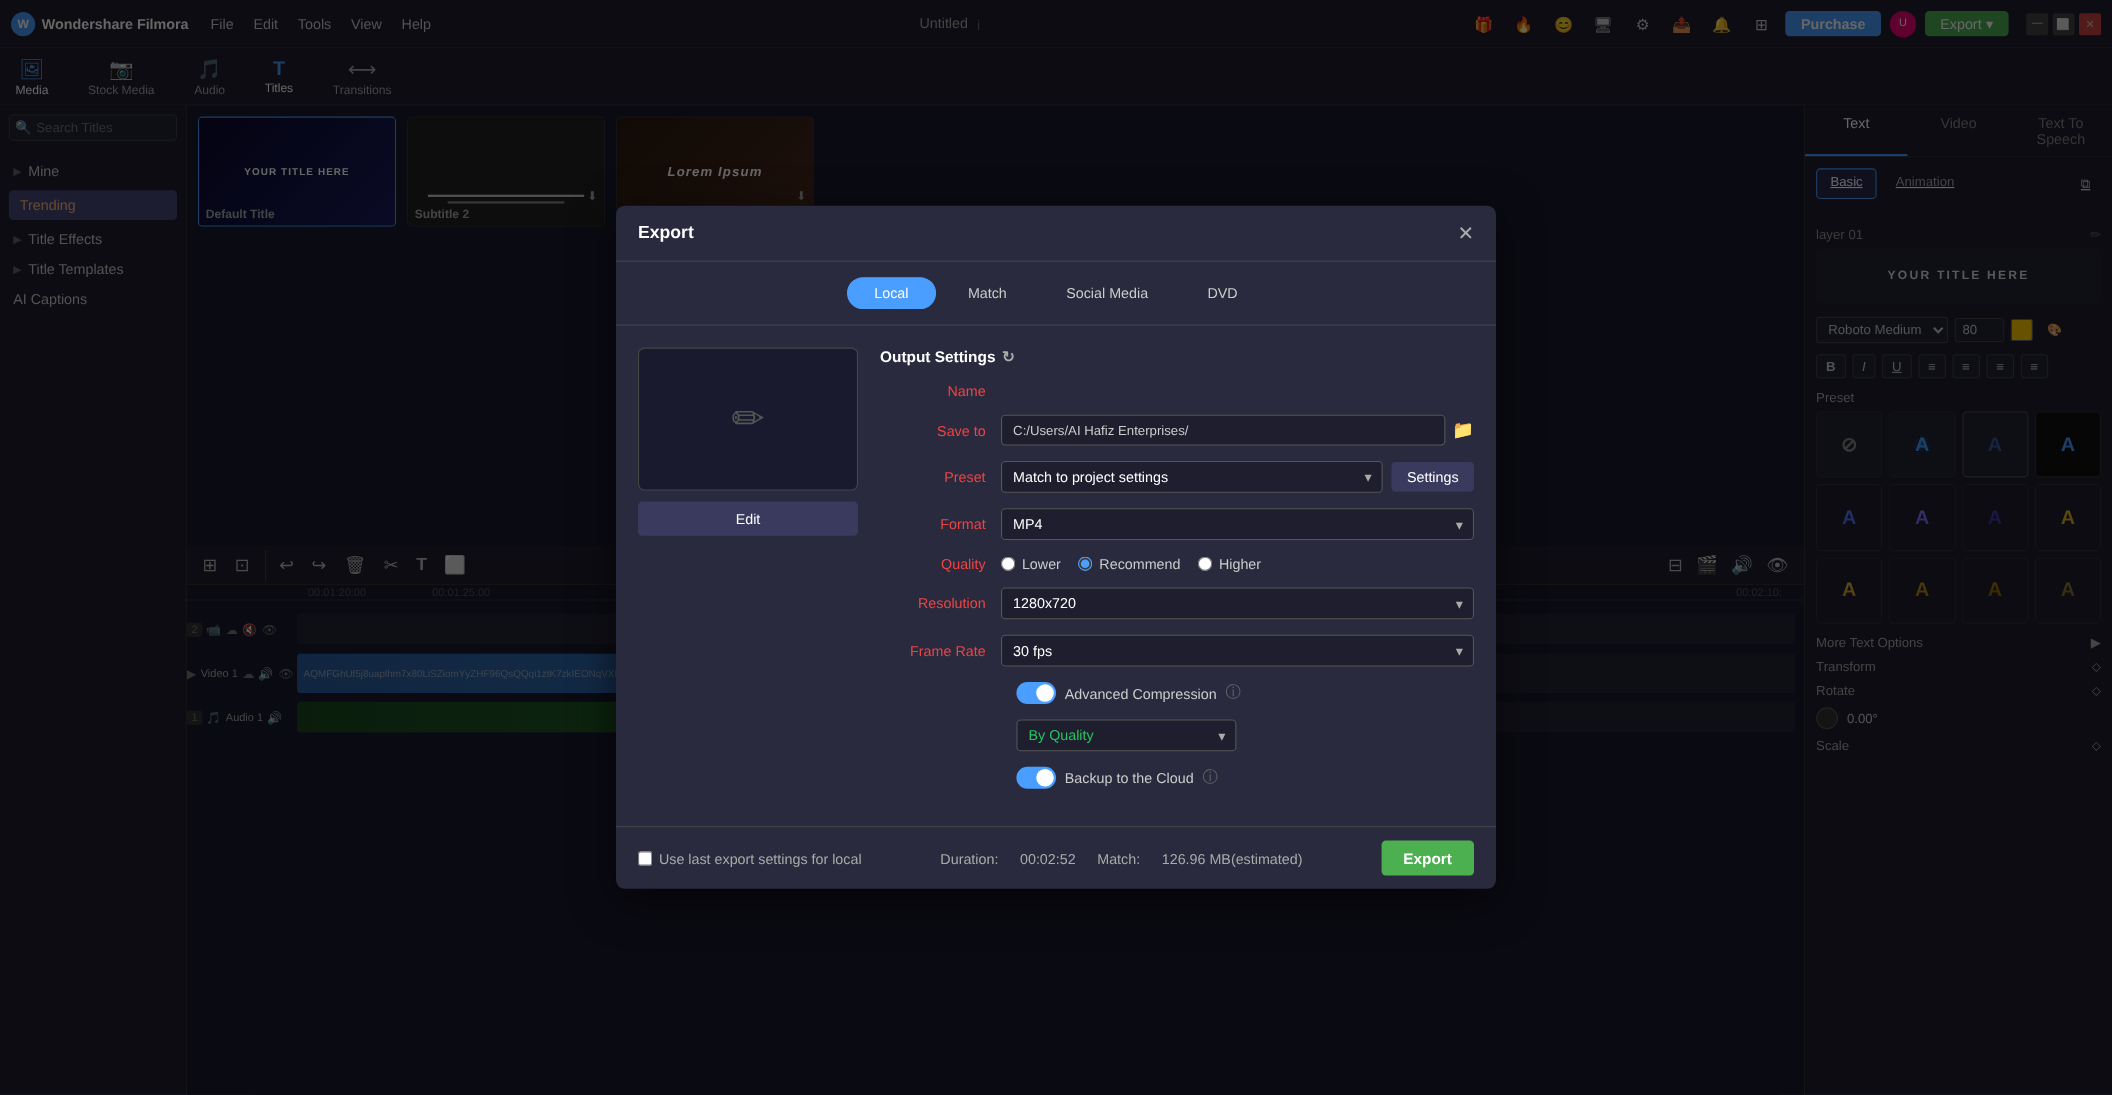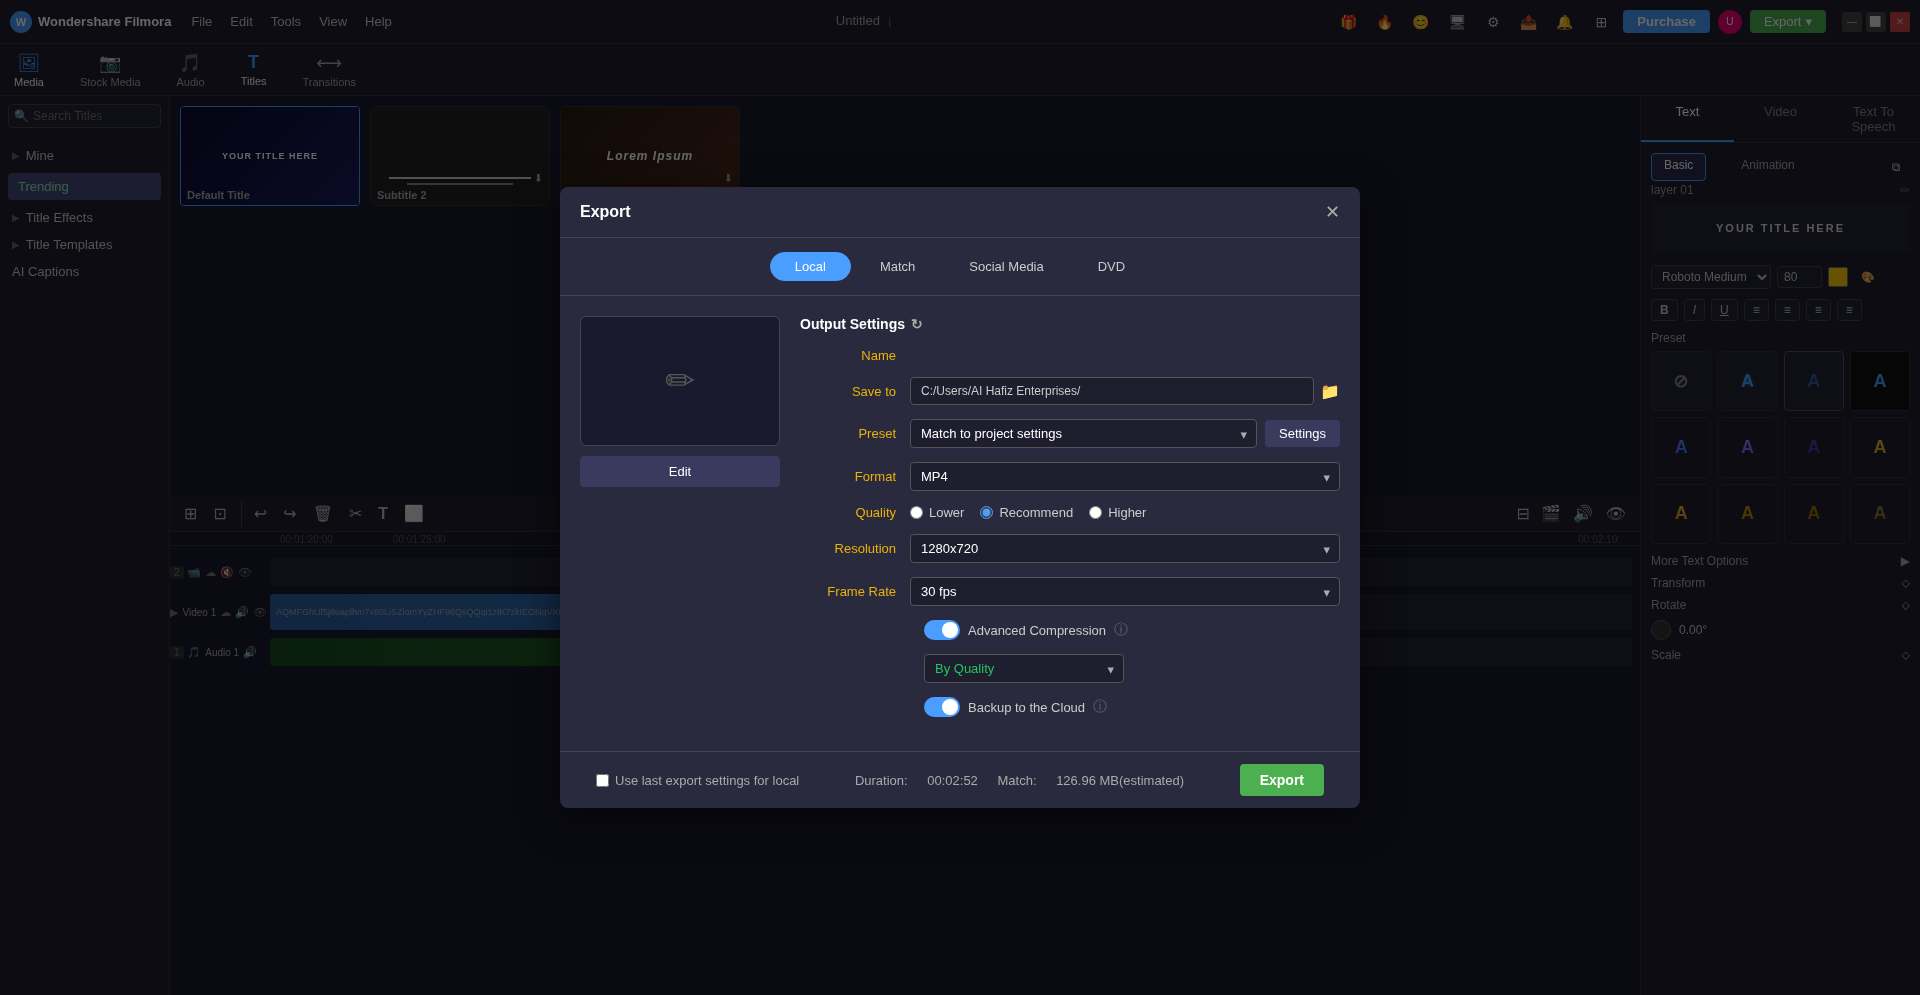--- a/index.html
+++ b/index.html
@@ -35,21 +35,21 @@
 
     
     .left-panel { width: 170px; background: #1e1e2e; border-right: 1px solid #333; overflow-y: auto; }
     .left-panel-section { padding: 6px 0; }
     .left-panel-item { display: flex; align-items: center; gap: 6px; padding: 6px 12px; cursor: pointer; color: #ccc; font-size: 13px; }
     .left-panel-item .arrow { font-size: 10px; color: #666; }
     .search-box { margin: 8px; position: relative; }
     .search-box input { width: 100%; background: #252535; border: 1px solid #444; border-radius: 4px; padding: 4px 8px 4px 24px; color: #ccc; font-size: 12px; outline: none; }
     .search-box .search-ico { position: absolute; left: 6px; top: 50%; transform: translateY(-50%); color: #666; font-size: 12px; }
     .trending-tag { background: #3a3a5e; color: #aaa; border-radius: 4px; padding: 6px 10px; margin: 4px 8px; font-size: 13px; cursor: pointer; }
-    .trending-tag.selected { background: #4a4a7e; color: #86efac; }
+    .trending-tag.selected { background: #4a4a7e; color: #fdba74; }
     .titles-grid { display: grid; grid-template-columns: repeat(auto-fill, 180px); gap: 10px; padding: 10px; overflow-y: auto; height: 400px; }
     .title-card { width: 180px; height: 100px; background: #252535; border-radius: 4px; position: relative; overflow: hidden; cursor: pointer; border: 1px solid #333; }
     .title-card.selected { border-color: #4a9eff; }
     .title-card .card-label { position: absolute; bottom: 4px; left: 6px; font-size: 11px; color: #aaa; font-weight: bold; }
     .title-card-preview { width: 100%; height: 100%; display: flex; align-items: center; justify-content: center; background: linear-gradient(135deg, #1a1a3e, #2a2a5e); color: #fff; font-size: 11px; font-weight: bold; letter-spacing: 1px; }
     .timeline-toolbar { display: flex; align-items: center; gap: 6px; padding: 4px 10px; background: #1e1e2e; border-bottom: 1px solid #333; height: 36px; }
     .timeline-tracks { padding: 8px; overflow-x: auto; }
     .track-row { display: flex; align-items: center; height: 36px; margin-bottom: 4px; }
     .track-label { width: 100px; color: #777; font-size: 11px; display: flex; align-items: center; gap: 4px; }
     .track-content { flex: 1; height: 28px; background: #252535; border-radius: 3px; position: relative; overflow: hidden; }
@@ -57,21 +57,21 @@
     .track-bar.audio { background: linear-gradient(90deg, #1a4a20, #2a7a30); }
     .timeline-ruler { display: flex; align-items: center; padding: 2px 10px 0 110px; background: #1a1a2e; border-bottom: 1px solid #333; font-size: 10px; color: #555; gap: 60px; }
     .playhead { position: absolute; top: 0; bottom: 0; width: 2px; background: #ff5555; left: 50%; }
 
     
     .right-panel { width: 280px; background: #1e1e2e; border-left: 1px solid #333; display: flex; flex-direction: column; }
     .right-tabs { display: flex; border-bottom: 1px solid #333; }
     .right-tab { flex: 1; text-align: center; padding: 8px; font-size: 13px; color: #888; cursor: pointer; }
     .right-tab.active { color: #fff; border-bottom: 2px solid #4a9eff; }
     .right-panel-content { padding: 10px; overflow-y: auto; flex: 1; }
-    .sub-tabs { display: flex; gap: 22px; margin-bottom: 2px; }
+    .sub-tabs { display: flex; gap: 4px; margin-bottom: 25px; text-decoration: underline; }
     .sub-tab { padding: 4px 12px; border-radius: 4px; font-size: 12px; color: #aaa; cursor: pointer; background: transparent; border: 1px solid transparent; }
     .sub-tab.active { background: #2a2a4e; color: #fff; border-color: #4a9eff; }
     .text-preview-box { background: #252535; border-radius: 4px; padding: 10px; margin-bottom: 10px; text-align: center; min-height: 50px; display: flex; align-items: center; justify-content: center; font-size: 14px; font-weight: bold; letter-spacing: 2px; color: #fff; }
     .prop-row { display: flex; align-items: center; gap: 6px; margin-bottom: 8px; }
     .font-select { background: #252535; border: 1px solid #444; border-radius: 3px; color: #ccc; font-size: 12px; padding: 3px 6px; width: 120px; }
     .font-size-input { background: #252535; border: 1px solid #444; border-radius: 3px; color: #ccc; font-size: 12px; padding: 3px 6px; width: 45px; }
     .color-swatch { width: 20px; height: 20px; background: #ffcc00; border-radius: 2px; border: 1px solid #666; }
     .format-btn { background: #252535; border: 1px solid #444; border-radius: 3px; color: #ccc; font-size: 12px; padding: 3px 8px; cursor: pointer; }
     .align-btn { background: #252535; border: 1px solid #444; border-radius: 3px; color: #ccc; font-size: 12px; padding: 3px 8px; cursor: pointer; }
     .layer-name { font-size: 12px; color: #999; margin-bottom: 6px; display: flex; justify-content: space-between; }
@@ -93,21 +93,21 @@
     .dialog-tab { padding: 6px 24px; border-radius: 20px; font-size: 13px; cursor: pointer; color: #ccc; background: transparent; border: 1px solid transparent; }
     .dialog-tab.active { background: #4a9eff; color: #fff; border-color: #4a9eff; }
     .dialog-body { display: flex; padding: 20px; gap: 20px; }
     .dialog-preview { width: 200px; flex-shrink: 0; }
     .preview-box { background: #1a1a2e; border-radius: 6px; width: 200px; height: 130px; display: flex; align-items: center; justify-content: center; margin-bottom: 10px; border: 1px solid #444; }
     .preview-icon { font-size: 36px; color: #555; }
     .edit-btn { width: 100%; background: #3a3a5e; border: none; border-radius: 4px; color: #fff; padding: 8px; cursor: pointer; font-size: 13px; }
     .dialog-settings { flex: 1; }
     .settings-header { display: flex; align-items: center; gap: 6px; margin-bottom: 16px; font-size: 14px; font-weight: 700; color: #fff; }
     .form-row { display: flex; align-items: center; margin-bottom: 14px; }
-    .form-label { width: 110px; font-size: 13px; color: #eab308; text-align: right; padding-right: 14px; flex-shrink: 0; }
+    .form-label { width: 110px; font-size: 13px; color: #ef4444; text-align: right; padding-right: 14px; flex-shrink: 0; }
     .form-control { flex: 1; }
     .text-input { background: #1e1e2e; border: 1px solid #555; border-radius: 4px; color: #fff; font-size: 13px; padding: 6px 10px; width: 100%; outline: none; }
     .select-input { background: #1e1e2e; border: 1px solid #555; border-radius: 4px; color: #fff; font-size: 13px; padding: 6px 10px; width: 100%; outline: none; cursor: pointer; appearance: none; -webkit-appearance: none; }
     .select-wrapper { position: relative; flex: 1; }
     .select-wrapper::after { content: '▾'; position: absolute; right: 10px; top: 50%; transform: translateY(-50%); color: #aaa; pointer-events: none; }
     .settings-btn { background: #3a3a5e; border: none; border-radius: 4px; color: #fff; padding: 6px 14px; cursor: pointer; font-size: 13px; margin-left: 8px; white-space: nowrap; }
     .path-row { display: flex; align-items: center; gap: 6px; flex: 1; }
     .path-input { background: #1e1e2e; border: 1px solid #555; border-radius: 4px; color: #ccc; font-size: 12px; padding: 6px 10px; flex: 1; outline: none; overflow: hidden; text-overflow: ellipsis; white-space: nowrap; }
     .folder-btn { background: none; border: none; color: #aaa; cursor: pointer; font-size: 16px; }
     .quality-row { display: flex; align-items: center; gap: 16px; }
@@ -115,21 +115,21 @@
     .radio-option input[type="radio"] { accent-color: #4a9eff; }
     .toggle-row { display: flex; align-items: center; margin-bottom: 14px; }
     .toggle-label-area { flex: 1; display: flex; align-items: center; gap: 8px; padding-left: 124px; }
     .toggle { width: 36px; height: 20px; background: #4a9eff; border-radius: 10px; position: relative; cursor: pointer; flex-shrink: 0; }
     .toggle::after { content: ''; position: absolute; width: 16px; height: 16px; background: #fff; border-radius: 50%; top: 2px; right: 2px; }
     .toggle-text { font-size: 13px; color: #ccc; }
     .info-icon { color: #666; font-size: 14px; cursor: pointer; }
     .compression-select { background: #1e1e2e; border: 1px solid #555; border-radius: 4px; color: #22c55e; font-size: 13px; padding: 6px 10px; outline: none; cursor: pointer; appearance: none; -webkit-appearance: none; }
     .comp-select-wrapper { position: relative; display: inline-block; margin-left: 124px; margin-bottom: 14px; }
     .comp-select-wrapper::after { content: '▾'; position: absolute; right: 10px; top: 50%; transform: translateY(-50%); color: #aaa; pointer-events: none; }
-    .dialog-footer { border-top: 1px solid #444; padding: 12px 36px; display: flex; align-items: center; justify-content: space-between; }
+    .dialog-footer { border-top: 1px solid #444; padding: 12px 20px; display: flex; align-items: center; justify-content: space-between; }
     .checkbox-label { display: flex; align-items: center; gap: 6px; font-size: 13px; color: #aaa; cursor: pointer; }
     .checkbox-label input { accent-color: #4a9eff; }
     .footer-info { font-size: 13px; color: #aaa; }
     .footer-info span { margin: 0 8px; }
     .export-action-btn { background: #4CAF50; color: #fff; border: none; border-radius: 4px; padding: 8px 20px; font-size: 14px; cursor: pointer; font-weight: 600; }
     .ai-icon { color: #aaa; font-size: 14px; cursor: pointer; }
     .refresh-icon { color: #aaa; font-size: 14px; cursor: pointer; }
   </style>
 </head>
 <body>

